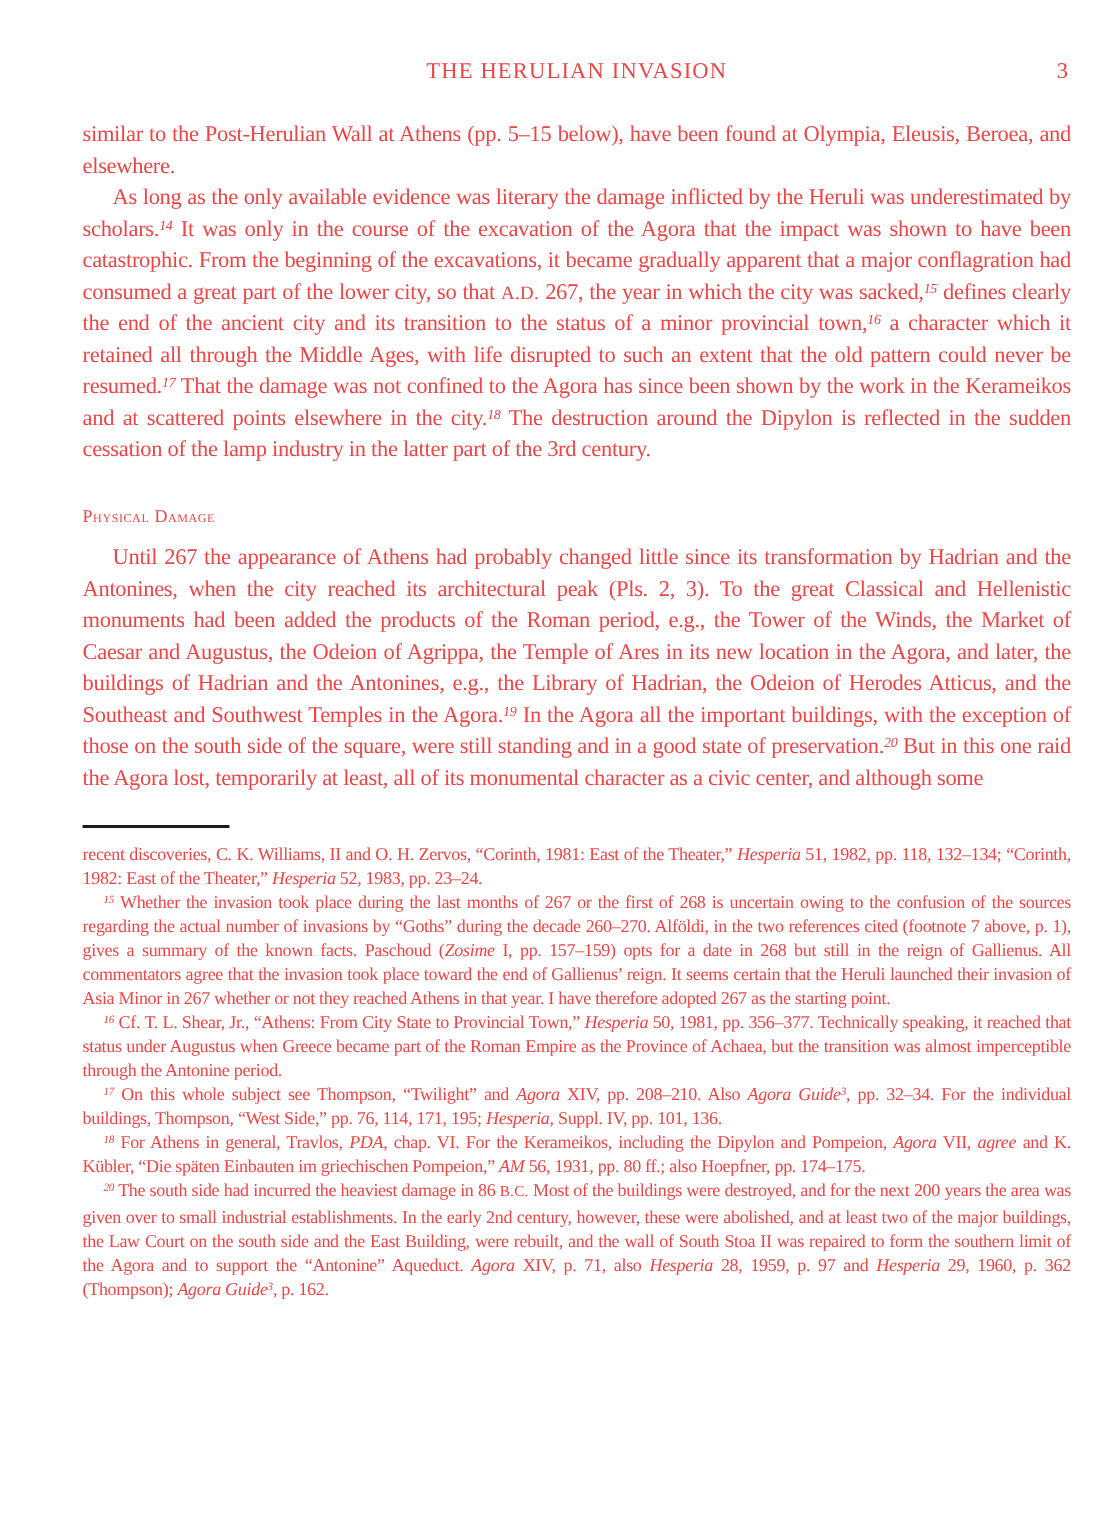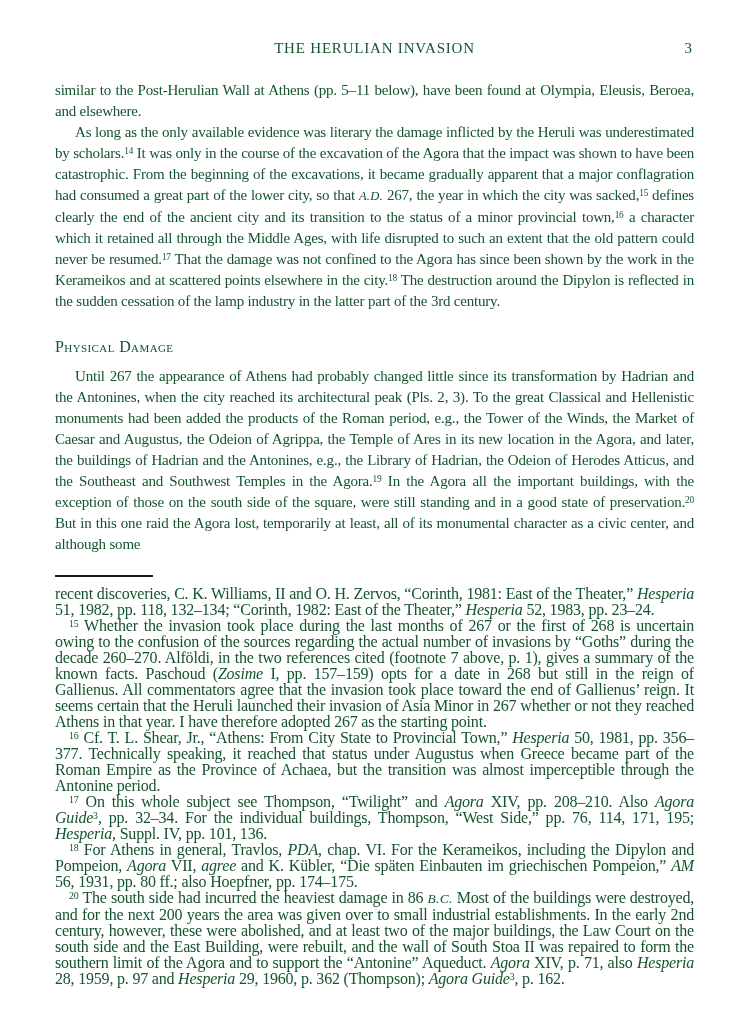--- a/index.html
+++ b/index.html
@@ -1,24 +1,24 @@
 <!DOCTYPE html>
 <html><head>
 <meta charset="utf-8">
 <style>
   html, body { margin: 0; padding: 0; background: #e8e8e8; }
   .page {
     position: relative;
     width: 742px; height: 1024px;
     margin: 0 auto;
     background: #ffffff;
-    color: #14532d;
+    color: #ef4444;
     font-family: "Liberation Serif", "DejaVu Serif", serif;
     box-sizing: border-box;
-    padding: 40px 48px 0 55px;
+    padding: 40px 28px 0 55px;
     overflow: hidden;
   }
   .header {
     position: relative;
     height: 20px;
     margin-bottom: 20px;
   }
   .title {
     display: block;
     text-align: center;
@@ -34,60 +34,61 @@
   .bp {
     margin: 0;
     font-size: 15px;
     line-height: 21px;
     letter-spacing: -0.2px;
     text-align: justify;
   }
   .bp.ind { text-indent: 20px; }
   .sechead {
     margin: 26px 0 10px 0;
-    font-size: 16px;
+    font-size: 12px;
     font-weight: normal;
     font-variant: small-caps;
     letter-spacing: 0.4px;
   }
   .fnrule {
     width: 98px;
     border: 0;
     border-top: 2px solid #1c1c1c;
     margin: 20px 0 9px 0;
   }
   .fn {
     margin: 0;
-    font-size: 16px;
+    font-size: 12px;
     line-height: 16px;
     letter-spacing: -0.2px;
     text-align: justify;
   }
   .fn.ind { text-indent: 14px; }
   .it { font-style: italic; }
-  .sc { font-size: 0.84em; letter-spacing: 0.02em; font-style: italic; }
+  .sc { font-size: 0.84em; letter-spacing: 0.02em; }
   sup {
     font-size: 0.62em;
     line-height: 0;
     vertical-align: baseline;
     position: relative;
     top: -0.45em;
+    font-style: italic;
   }
 </style>
 </head>
 <body>
 
 <div class="page">
   <div class="header">
     <span class="title">THE HERULIAN INVASION</span>
     <span class="pagenum">3</span>
   </div>
 
   <div id="intro-paras">
-      <p class="bp">similar to the Post-Herulian Wall at Athens (pp. 5–11 below), have been found at Olympia, Eleusis, Beroea, and elsewhere.</p>
+      <p class="bp">similar to the Post-Herulian Wall at Athens (pp. 5–15 below), have been found at Olympia, Eleusis, Beroea, and elsewhere.</p>
       <p class="bp ind">As long as the only available evidence was literary the damage inflicted by the Heruli was underestimated by scholars.<sup>14</sup> It was only in the course of the excavation of the Agora that the impact was shown to have been catastrophic. From the beginning of the excavations, it became gradually apparent that a major conflagration had consumed a great part of the lower city, so that <span class="sc">A.D.</span> 267, the year in which the city was sacked,<sup>15</sup> defines clearly the end of the ancient city and its transition to the status of a minor provincial town,<sup>16</sup> a character which it retained all through the Middle Ages, with life disrupted to such an extent that the old pattern could never be resumed.<sup>17</sup> That the damage was not confined to the Agora has since been shown by the work in the Kerameikos and at scattered points elsewhere in the city.<sup>18</sup> The destruction around the Dipylon is reflected in the sudden cessation of the lamp industry in the latter part of the 3rd century.</p>
     </div>
 
   <h2 class="sechead">Physical Damage</h2>
 
   <div id="section-paras">
       <p class="bp ind">Until 267 the appearance of Athens had probably changed little since its transformation by Hadrian and the Antonines, when the city reached its architectural peak (Pls. 2, 3). To the great Classical and Hellenistic monuments had been added the products of the Roman period, e.g., the Tower of the Winds, the Market of Caesar and Augustus, the Odeion of Agrippa, the Temple of Ares in its new location in the Agora, and later, the buildings of Hadrian and the Antonines, e.g., the Library of Hadrian, the Odeion of Herodes Atticus, and the Southeast and Southwest Temples in the Agora.<sup>19</sup> In the Agora all the important buildings, with the exception of those on the south side of the square, were still standing and in a good state of preservation.<sup>20</sup> But in this one raid the Agora lost, temporarily at least, all of its monumental character as a civic center, and although some</p>
     </div>
 
   <hr class="fnrule">

